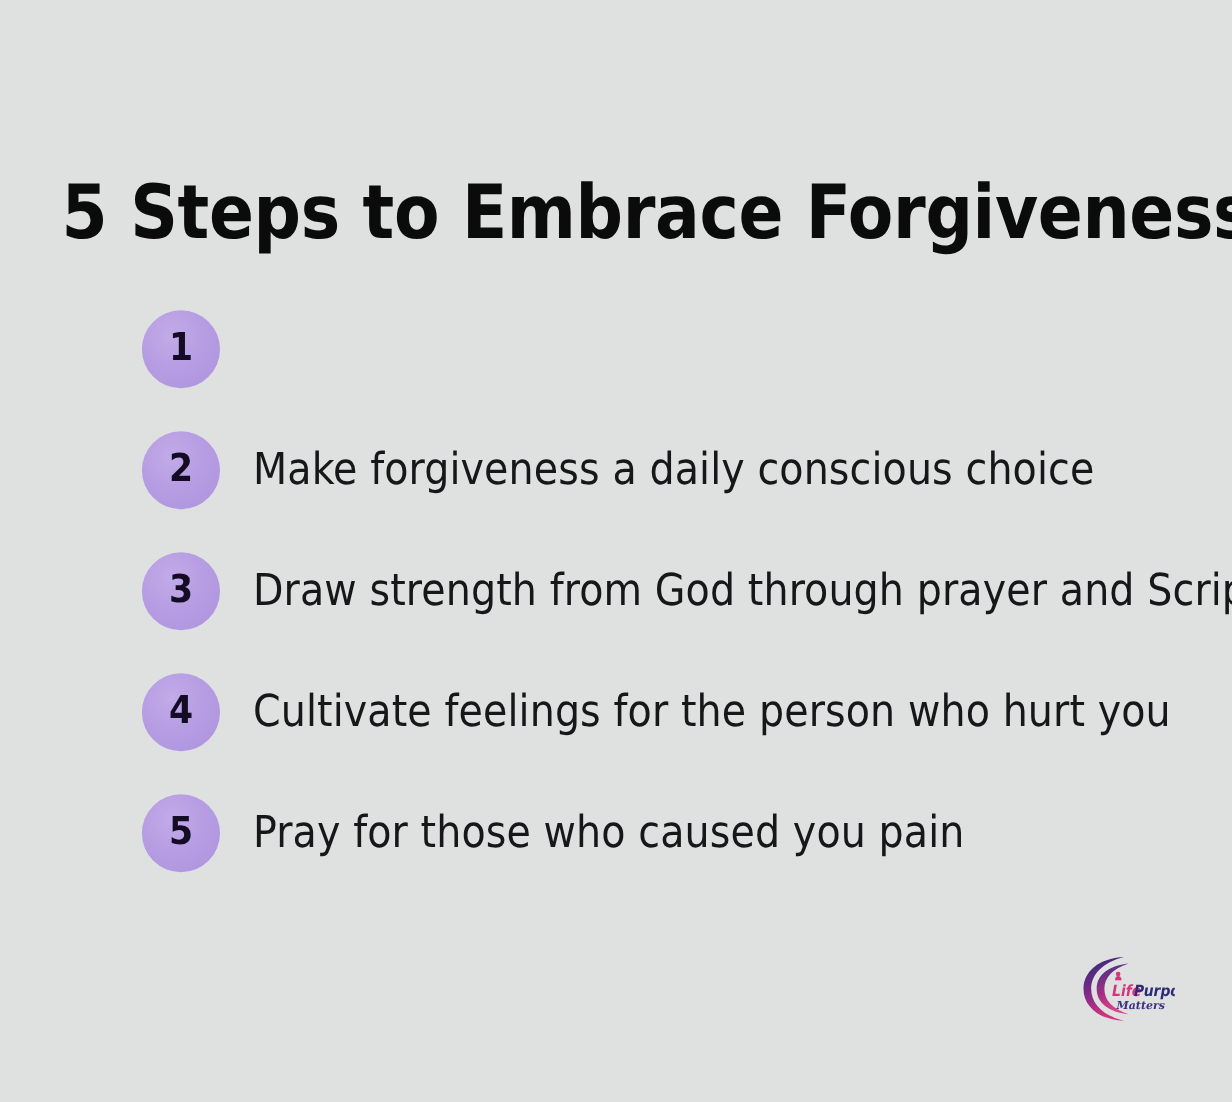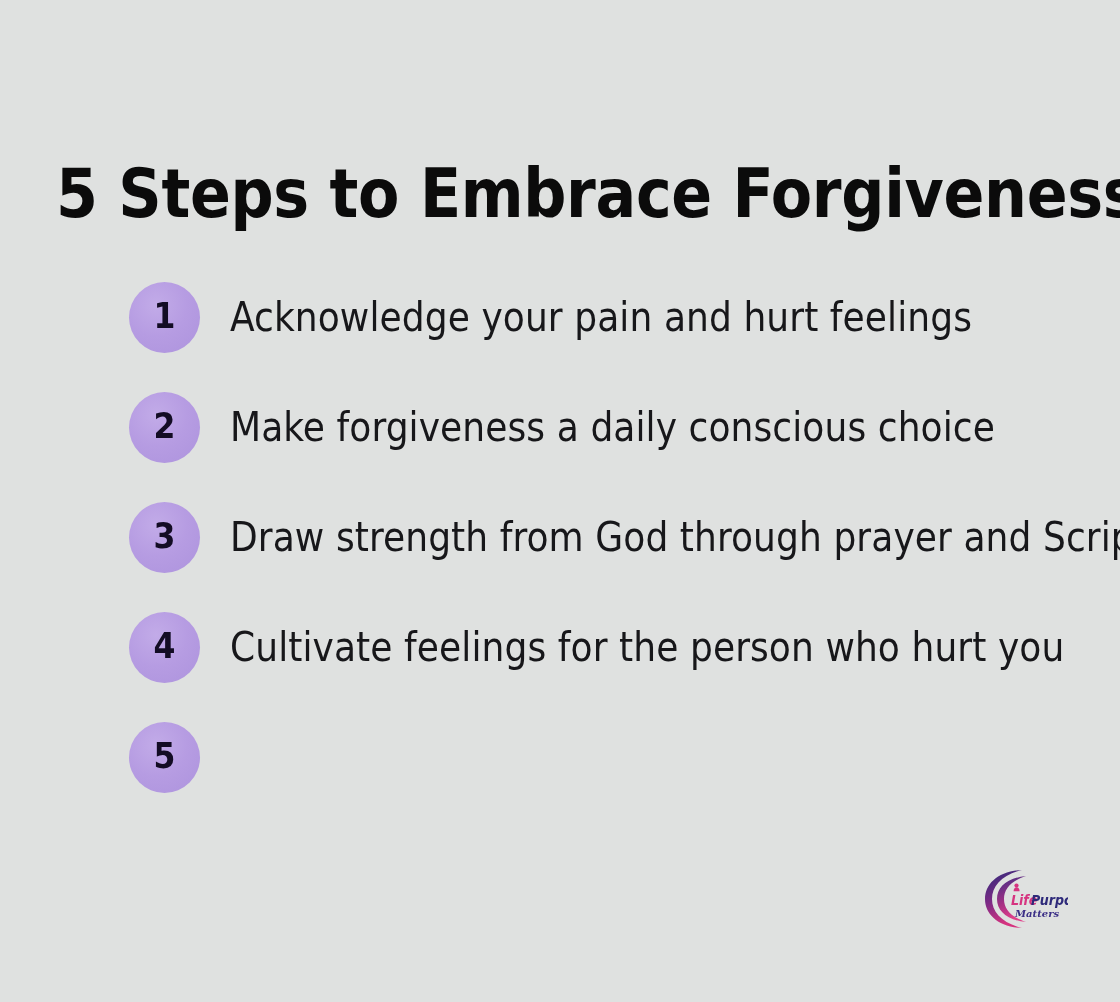--- a/index.html
+++ b/index.html
@@ -110,21 +110,20 @@
 <div id="infographic">
 
   <h1 class="title">5 Steps to Embrace Forgiveness</h1>
 
   <div class="steps">
 
     <div class="step-row">
       <div class="step-badge">
         <span class="step-number">1</span>
       </div>
-      <div class="step-text">Acknowledge your pain and hurt feelings</div>
     </div>
 
     <div class="step-row">
       <div class="step-badge">
         <span class="step-number">2</span>
       </div>
       <div class="step-text">Make forgiveness a daily conscious choice</div>
     </div>
 
     <div class="step-row">
@@ -138,20 +137,21 @@
       <div class="step-badge">
         <span class="step-number">4</span>
       </div>
       <div class="step-text">Cultivate feelings for the person who hurt you</div>
     </div>
 
     <div class="step-row">
       <div class="step-badge">
         <span class="step-number">5</span>
       </div>
+      <div class="step-text">Pray for those who caused you pain</div>
     </div>
 
   </div>
 
   <div class="logo">
     <svg width="90" height="66" viewBox="0 0 90 66" xmlns="http://www.w3.org/2000/svg">
       <defs>
         <linearGradient id="arcGradOuter" x1="0" y1="0" x2="0.3" y2="1">
           <stop offset="0%" stop-color="#2b2a78"></stop>
           <stop offset="55%" stop-color="#7d2a86"></stop>

